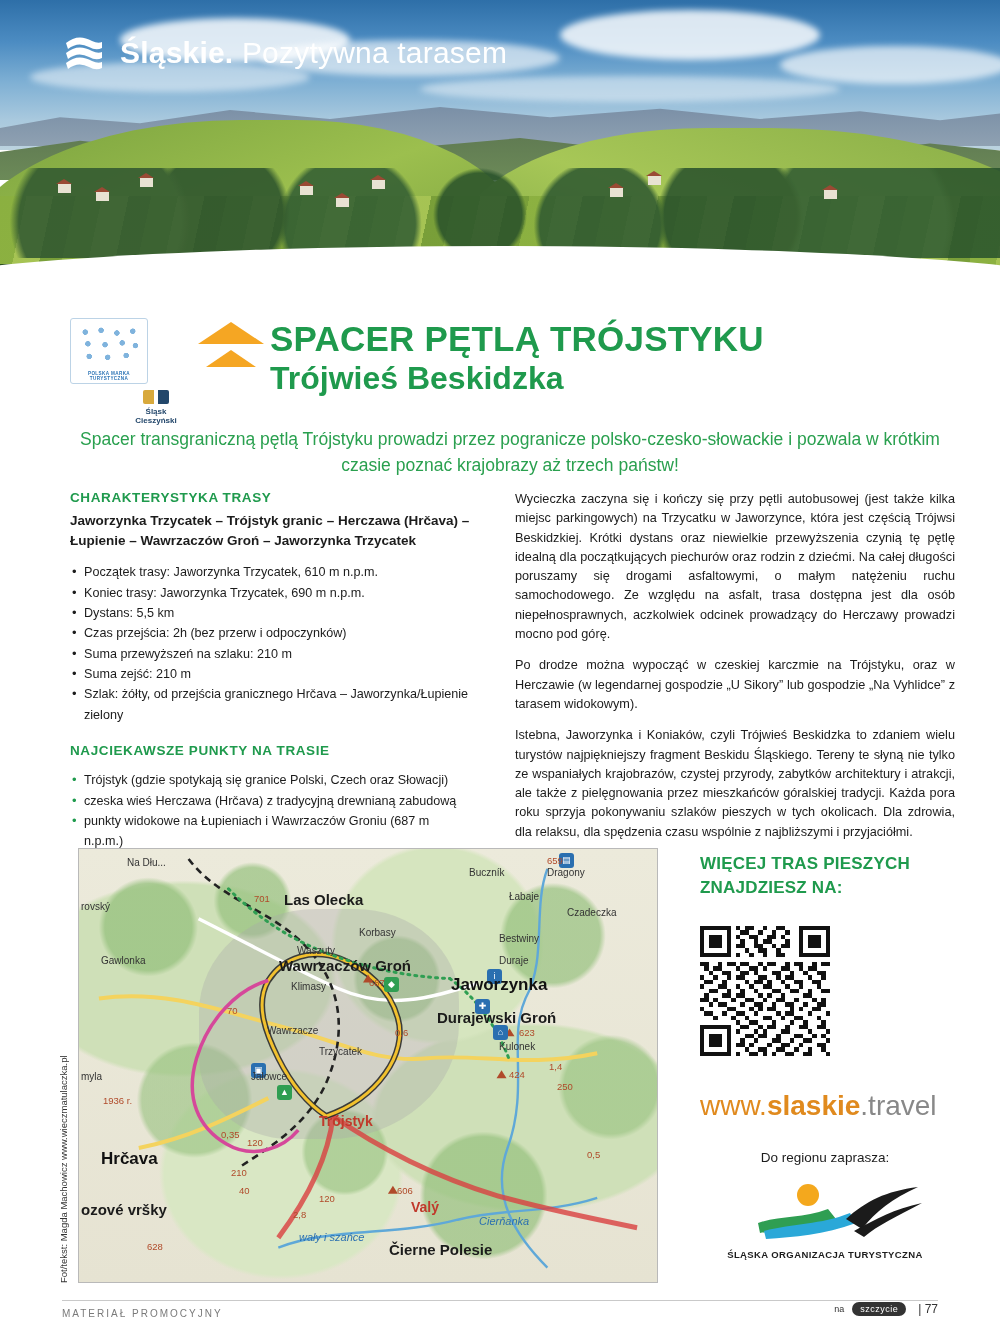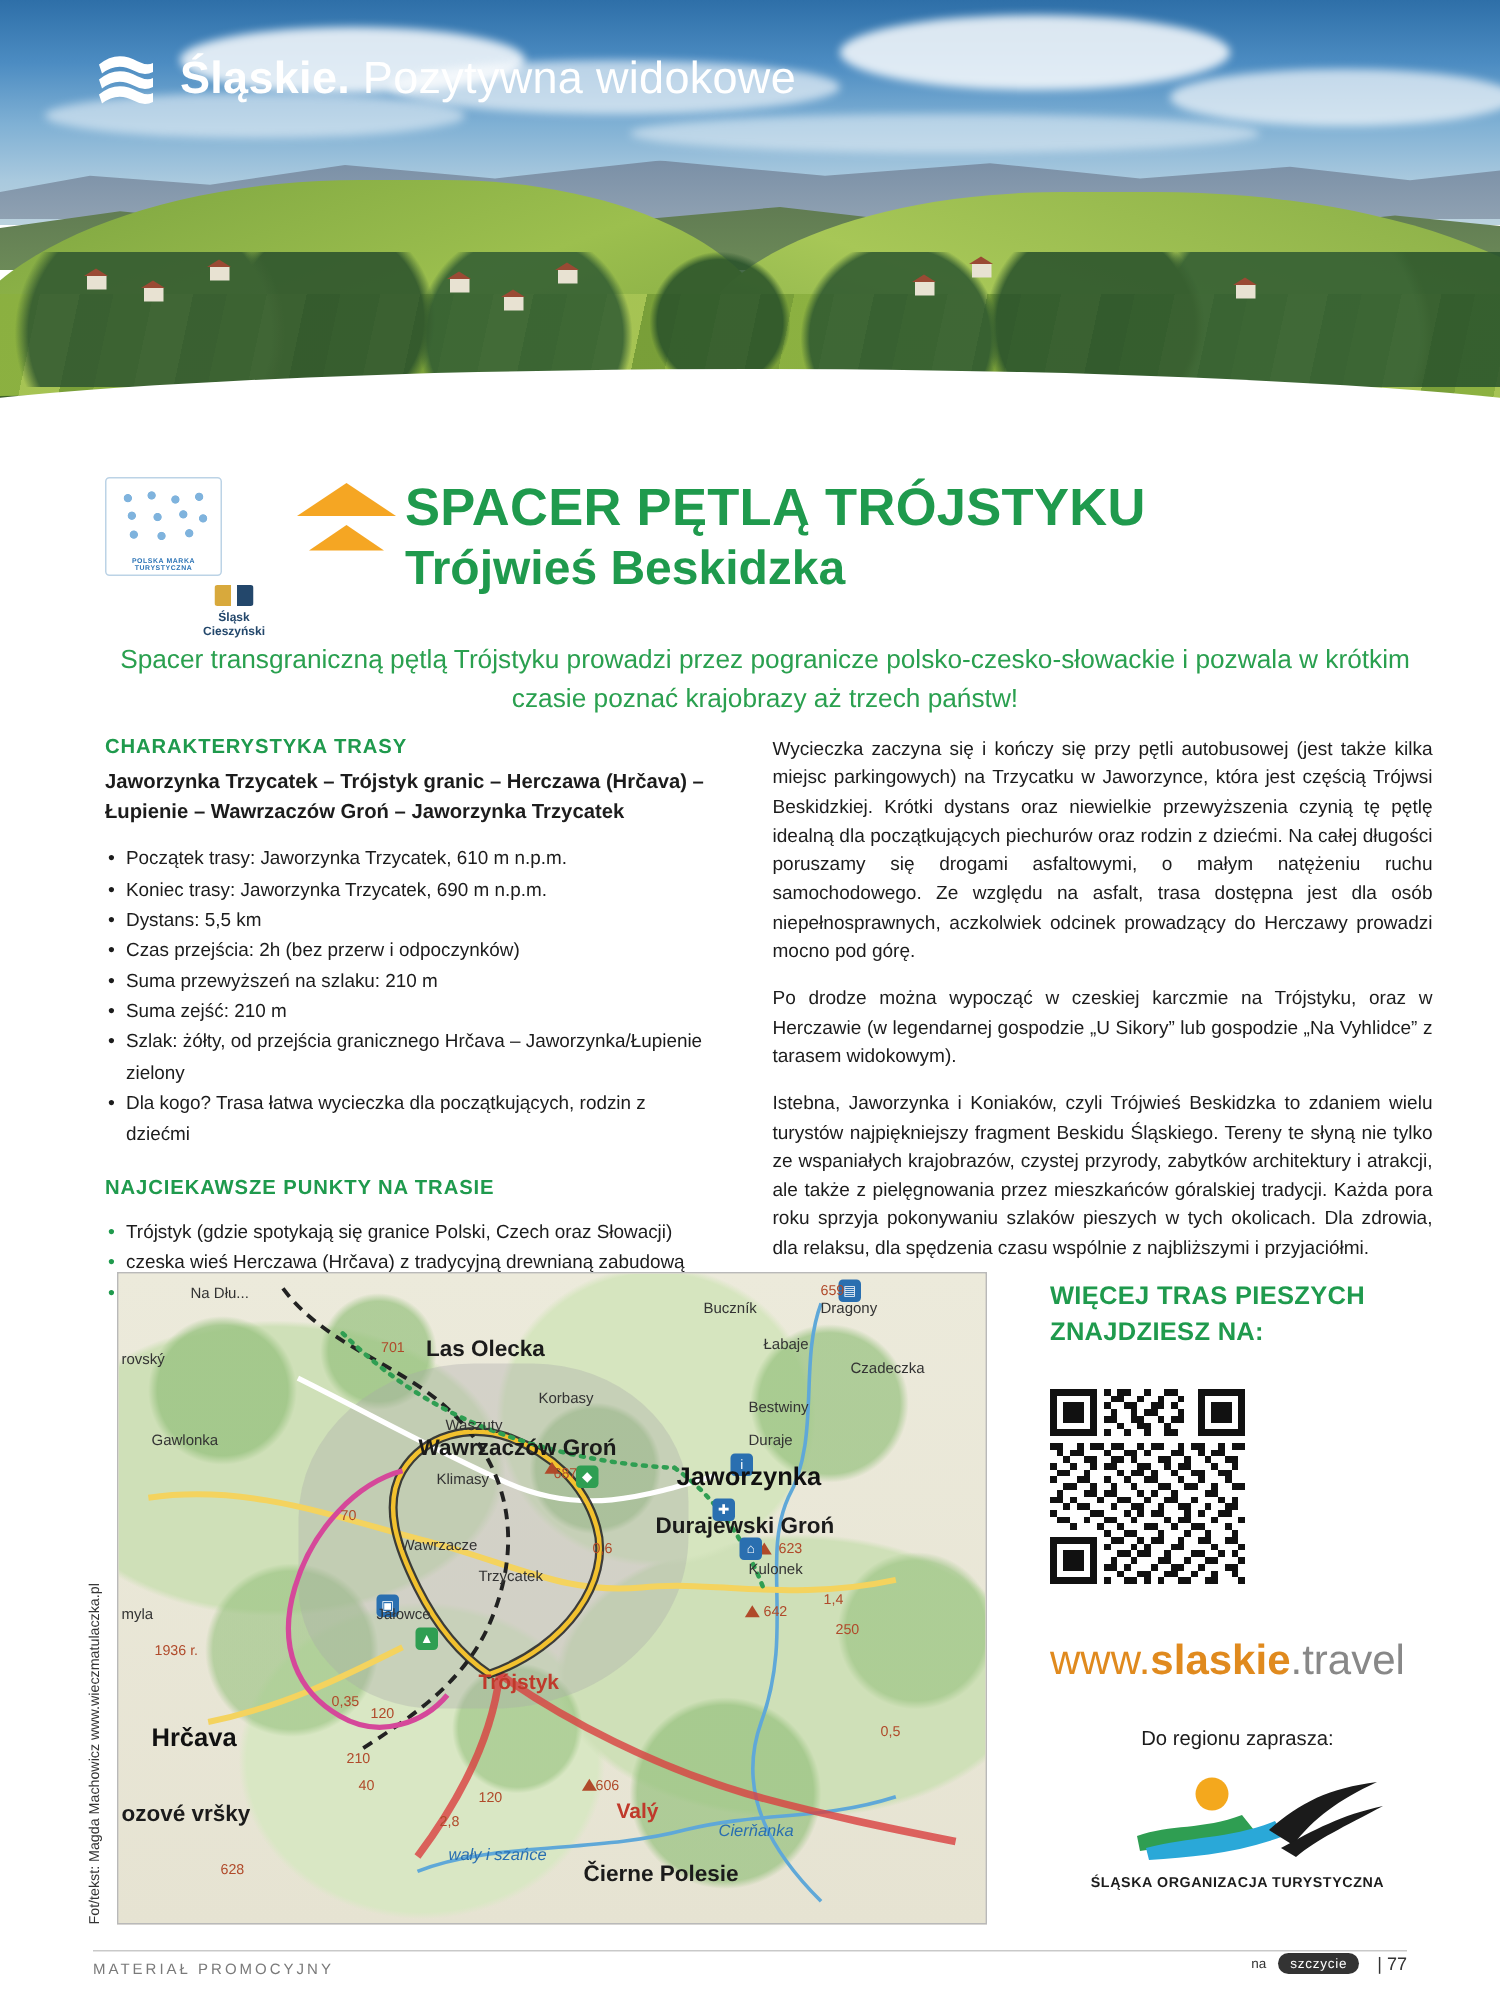--- a/index.html
+++ b/index.html
@@ -327,21 +327,21 @@
 </div>
 
 <div class="brand">
   <svg class="brand-mark" viewBox="0 0 44 40">
     <path d="M4 10 Q16 0 30 8 Q36 11 40 9 L40 15 Q34 18 27 14 Q16 8 6 16 Z" fill="#ffffff"></path>
     <path d="M4 20 Q16 10 30 18 Q36 21 40 19 L40 25 Q34 28 27 24 Q16 18 6 26 Z" fill="#ffffff"></path>
     <path d="M4 30 Q16 20 30 28 Q36 31 40 29 L40 35 Q34 38 27 34 Q16 28 6 36 Z" fill="#ffffff"></path>
   </svg>
   <div class="brand-text">
     <b>Śląskie.</b>
-    <span>Pozytywna widokowe</span>
+    <span>Pozytywna tarasem</span>
   </div>
 </div>
 
 <div class="title-area">
   <div class="badges">
     <div class="pmt-box">
       <div class="pmt-grid"></div>
       <div class="pmt-caption">POLSKA MARKA TURYSTYCZNA</div>
     </div>
     <div class="cieszyn">
@@ -369,21 +369,20 @@
   <div class="route-line">Jaworzynka Trzycatek – Trójstyk granic – Herczawa (Hrčava) – Łupienie – Wawrzaczów Groń – Jaworzynka Trzycatek</div>
 
   <ul class="dots">
     <li>Początek trasy: Jaworzynka Trzycatek, 610 m n.p.m.</li>
     <li>Koniec trasy: Jaworzynka Trzycatek, 690 m n.p.m.</li>
     <li>Dystans: 5,5 km</li>
     <li>Czas przejścia: 2h (bez przerw i odpoczynków)</li>
     <li>Suma przewyższeń na szlaku: 210 m</li>
     <li>Suma zejść: 210 m</li>
     <li>Szlak: żółty, od przejścia granicznego Hrčava – Jaworzynka/Łupienie zielony</li>
-    <li>Dla kogo? Trasa łatwa wycieczka dla początkujących, rodzin z dziećmi</li>
   </ul>
 
   <div class="sec-title second">NAJCIEKAWSZE PUNKTY NA TRASIE</div>
   <ul class="dots green">
     <li>Trójstyk (gdzie spotykają się granice Polski, Czech oraz Słowacji)</li>
     <li>czeska wieś Herczawa (Hrčava) z tradycyjną drewnianą zabudową</li>
     <li>punkty widokowe na Łupieniach i Wawrzaczów Groniu (687 m n.p.m.)</li>
   </ul>
 </div>
 
@@ -458,21 +457,21 @@
       <div class="map-lbl" style="left: 420px; top: 106px;">Duraje</div>
       <div class="map-lbl" style="left: 212px; top: 132px;">Klimasy</div>
       <div class="map-lbl num" style="left: 290px; top: 128px;">687</div>
       <div class="map-lbl town" style="left: 372px; top: 126px;">Jaworzynka</div>
       <div class="map-lbl big" style="left: 358px; top: 160px;">Durajewski Groń</div>
       <div class="map-lbl" style="left: 188px; top: 176px;">Wawrzacze</div>
       <div class="map-lbl num" style="left: 440px; top: 178px;">623</div>
       <div class="map-lbl" style="left: 420px; top: 192px;">Kulonek</div>
       <div class="map-lbl" style="left: 240px; top: 197px;">Trzycatek</div>
       <div class="map-lbl" style="left: 172px; top: 222px;">Jałowce</div>
-      <div class="map-lbl num" style="left: 430px; top: 220px;">642</div>
+      <div class="map-lbl num" style="left: 430px; top: 220px;">424</div>
       <div class="map-lbl" style="left: 2px; top: 222px;">myla</div>
       <div class="map-lbl num" style="left: 24px; top: 246px;">1936 r.</div>
       <div class="map-lbl red" style="left: 240px; top: 264px;">Trójstyk</div>
       <div class="map-lbl town" style="left: 22px; top: 300px;">Hrčava</div>
       <div class="map-lbl big" style="left: 2px; top: 352px;">ozové vršky</div>
       <div class="map-lbl num" style="left: 318px; top: 336px;">606</div>
       <div class="map-lbl red" style="left: 332px; top: 350px;">Valý</div>
       <div class="map-lbl num" style="left: 214px; top: 360px;">2,8</div>
       <div class="map-lbl blue" style="left: 220px; top: 382px;">wały i szańce</div>
       <div class="map-lbl blue" style="left: 400px; top: 366px;">Cierňanka</div>

